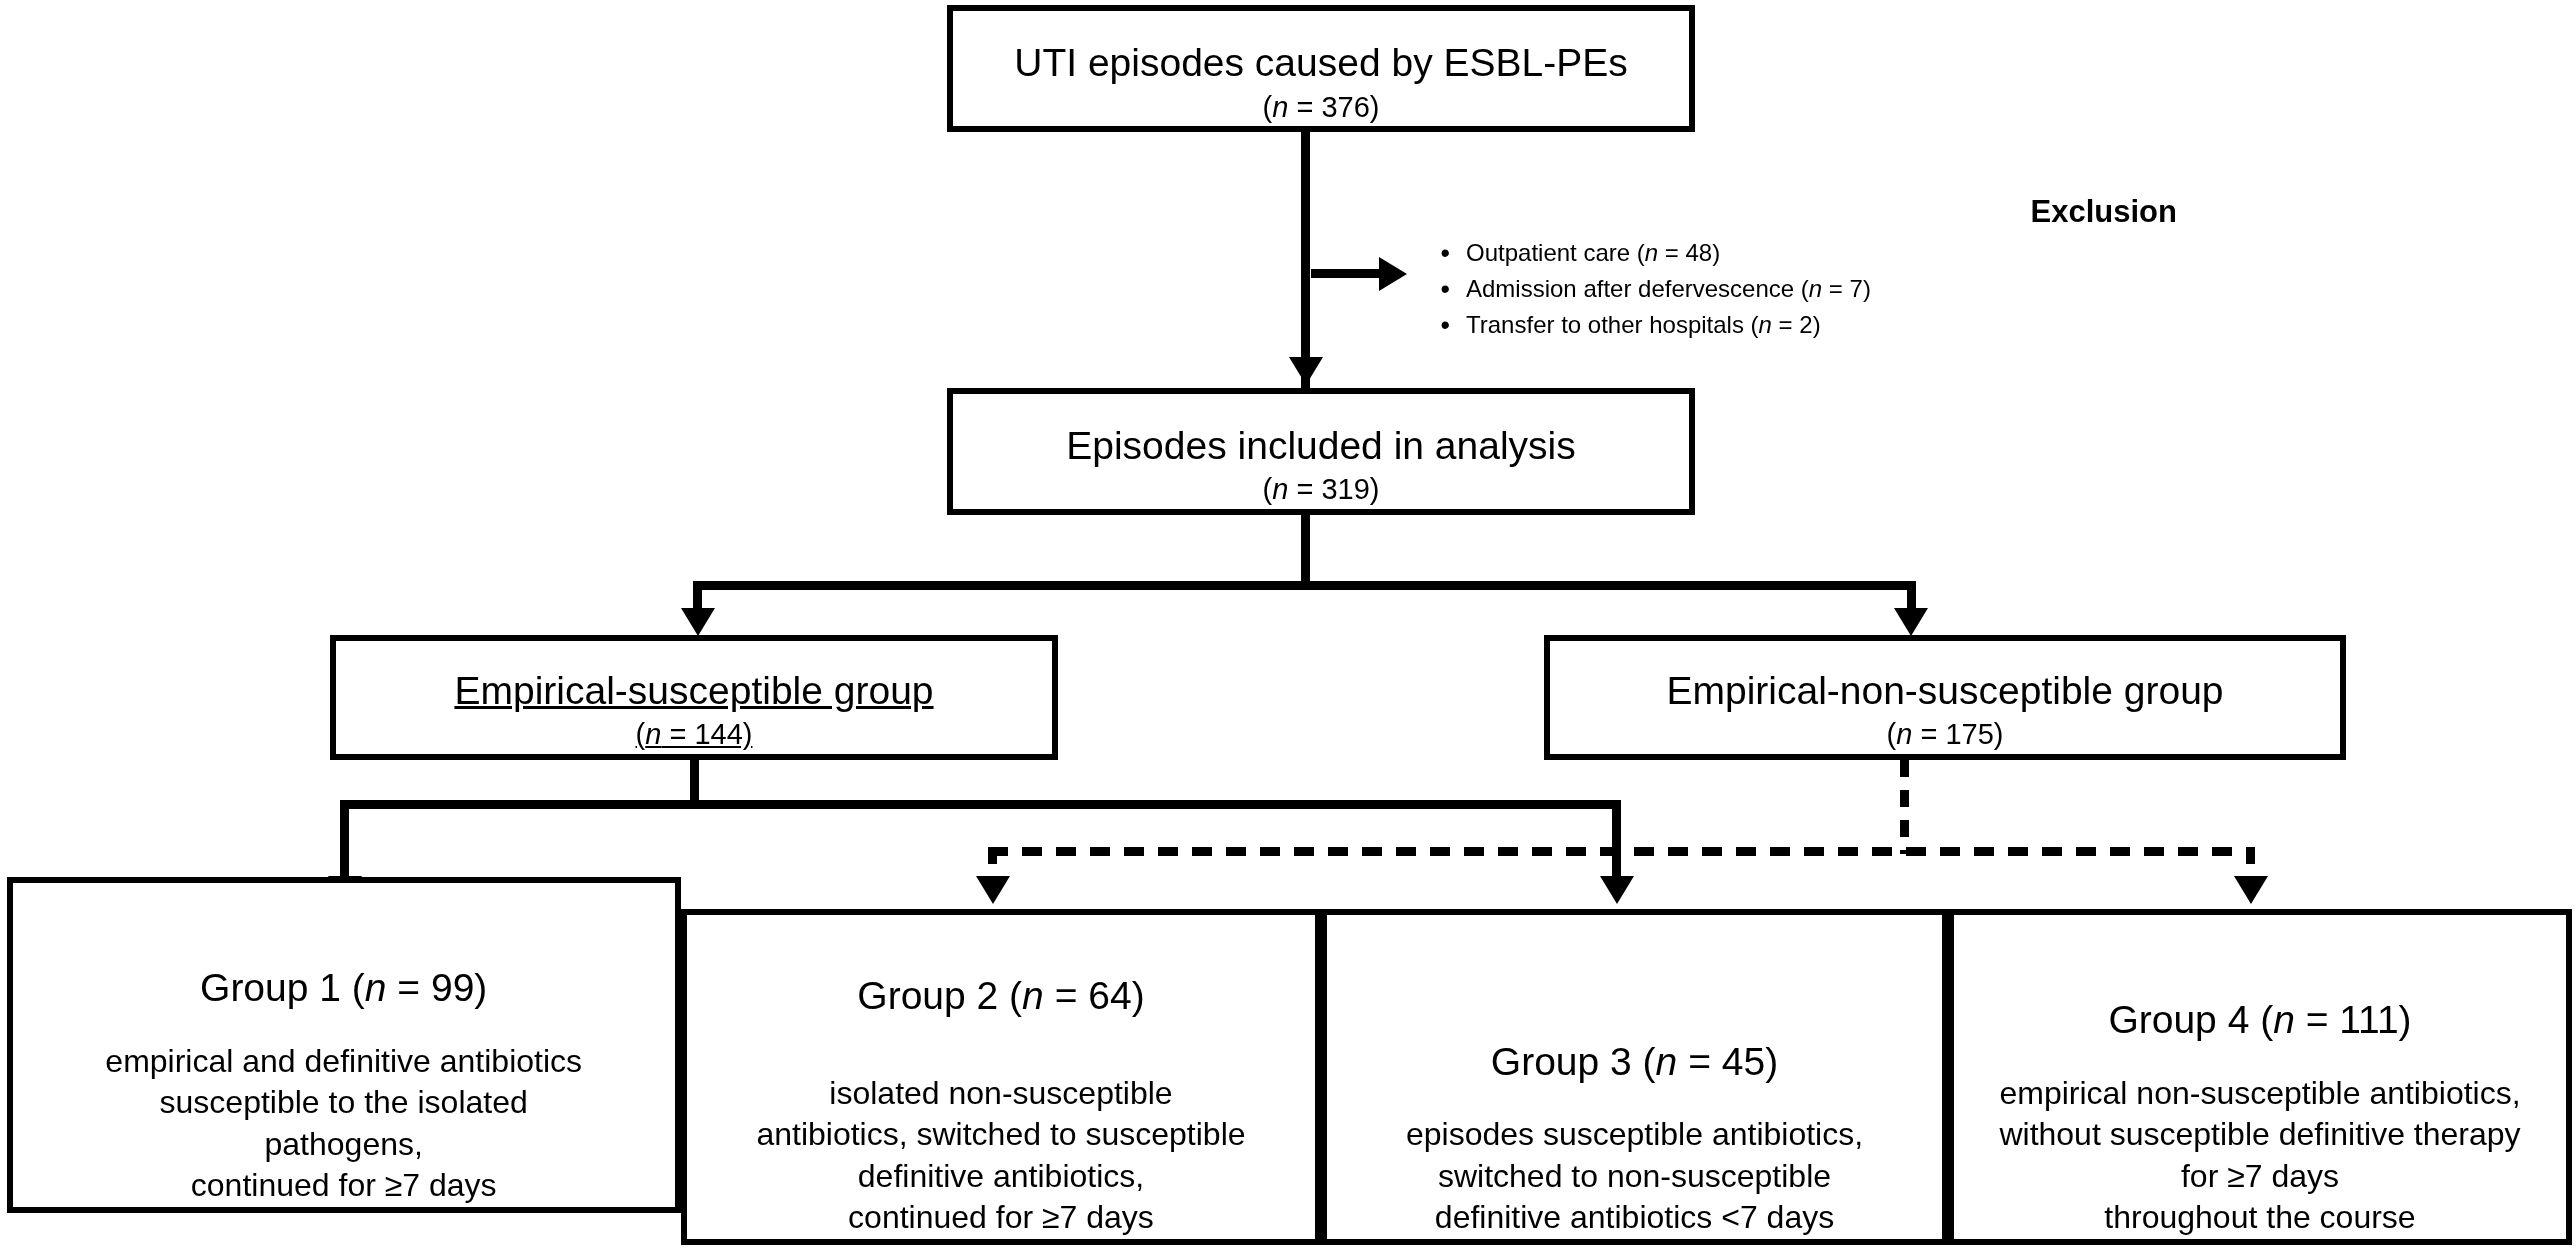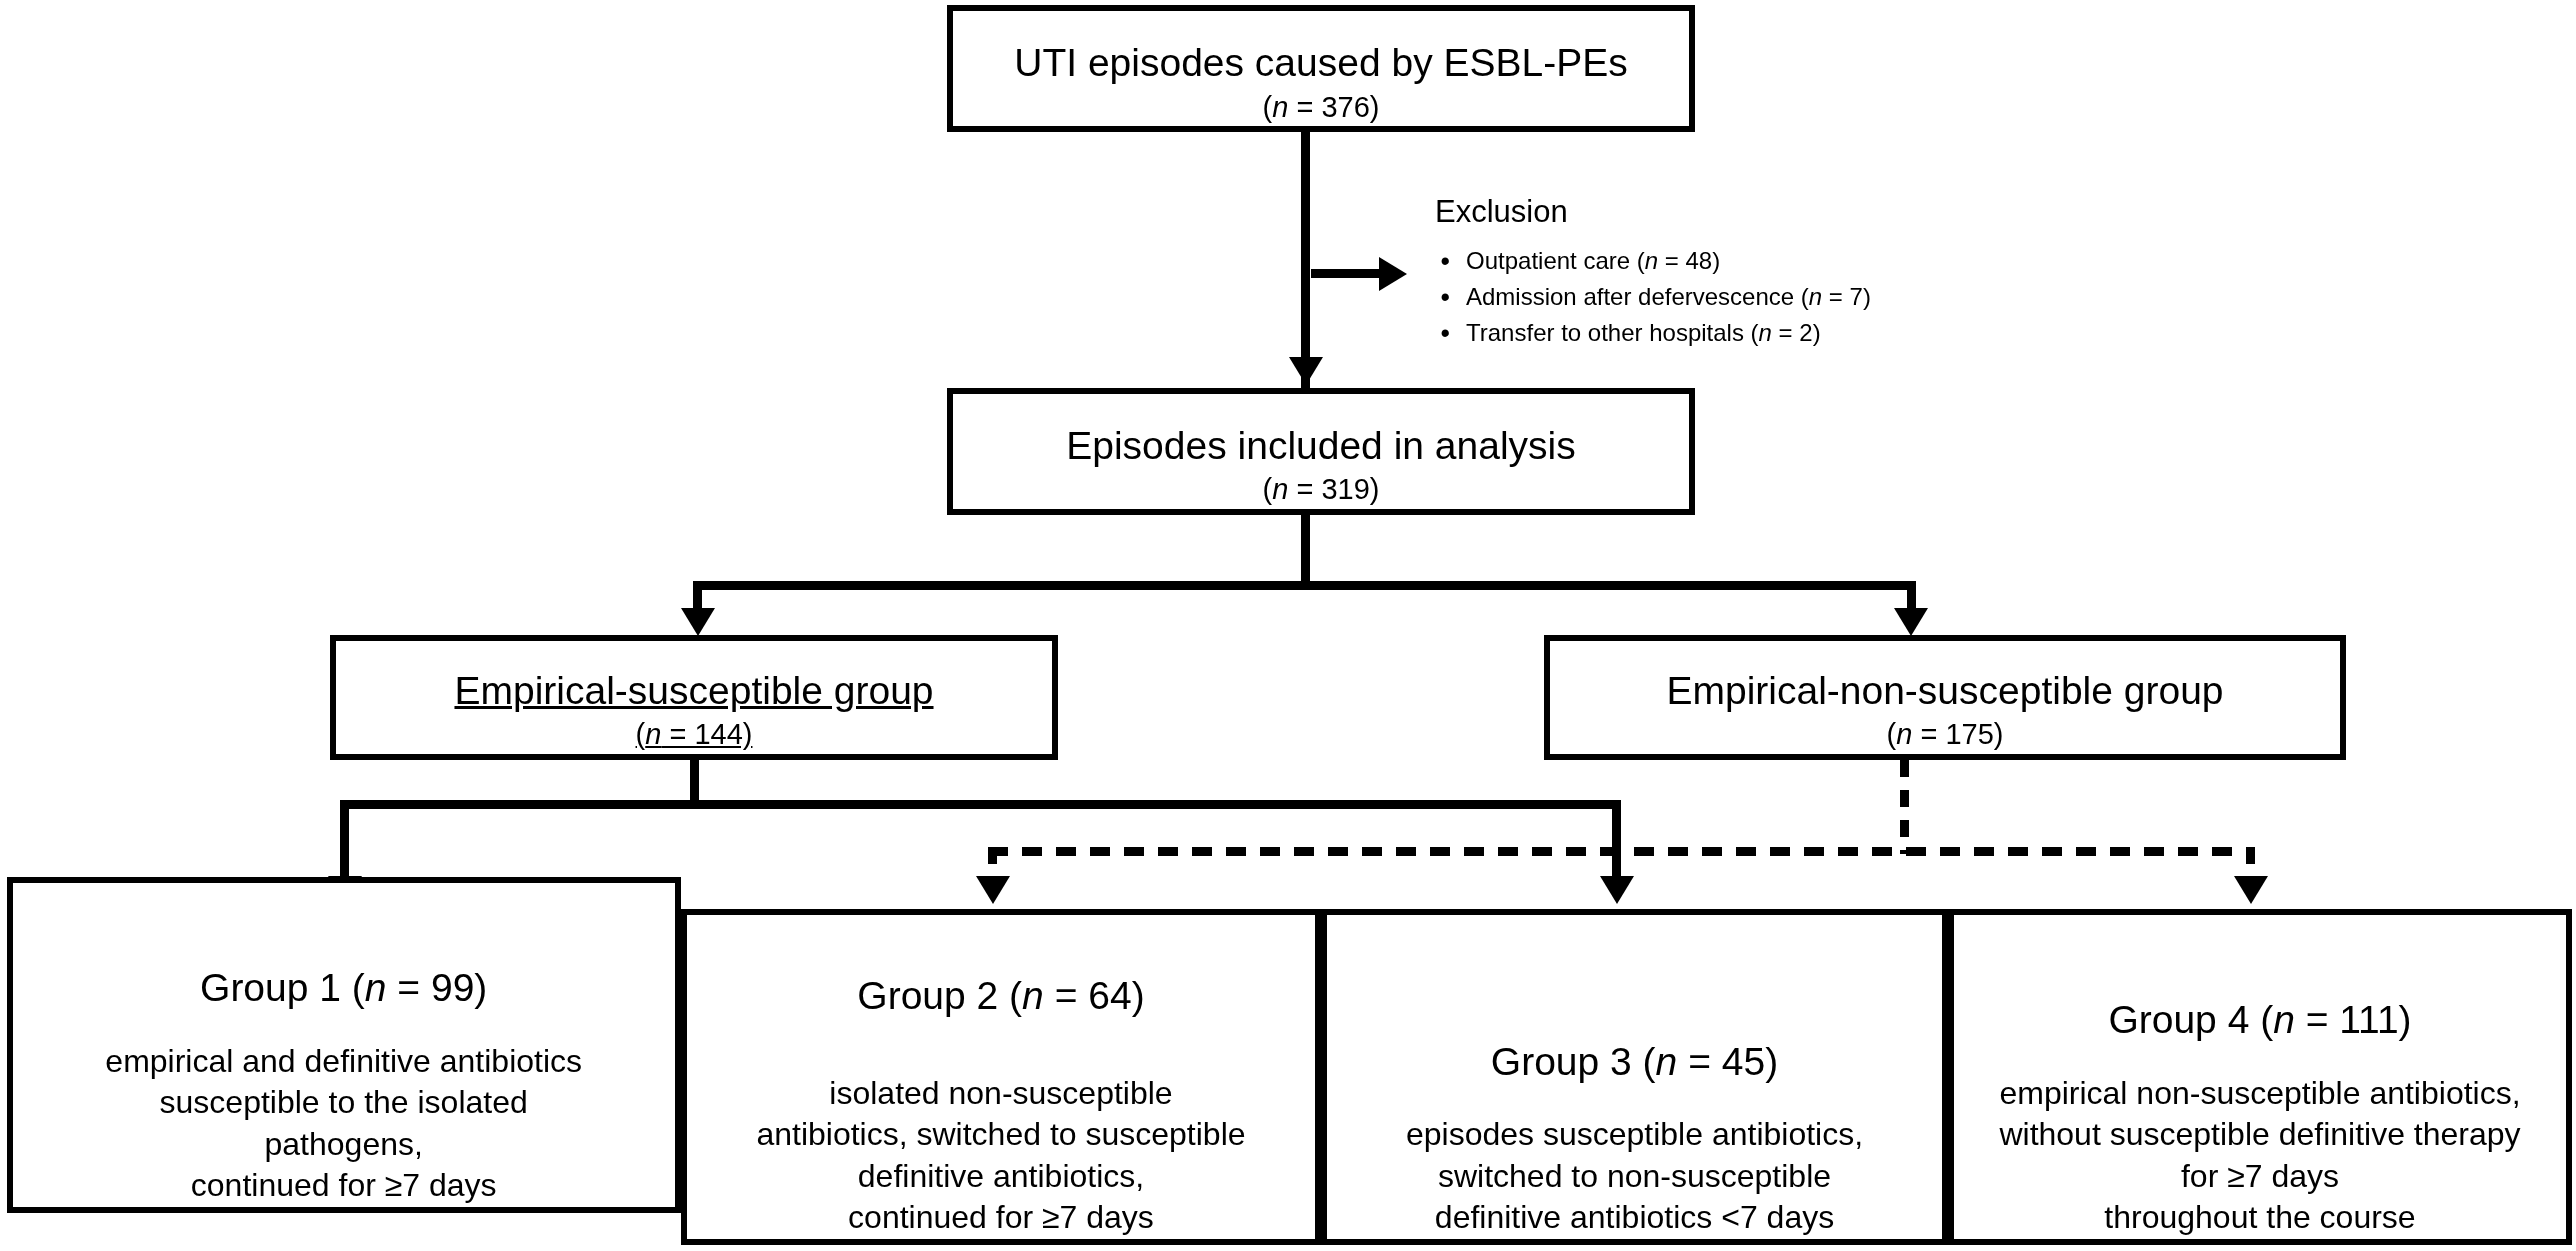--- a/index.html
+++ b/index.html
@@ -86,23 +86,24 @@
 
   
   #exclusion {
     position: absolute;
     left: 1435px;
     top: 194px;
     width: 742px;
   }
   #exclusion .ex-title {
     font-size: 31px;
-    font-weight: normal;
+    font-weight: bold;
     line-height: 1.18;
-    margin-bottom: 12px;
+    margin-bottom: 4px;
+    text-align: right;
   }
   #exclusion ul {
     list-style: none;
     margin: 0;
     padding: 0;
   }
   #exclusion li {
     font-size: 24px;
     line-height: 1.50;
     position: relative;

